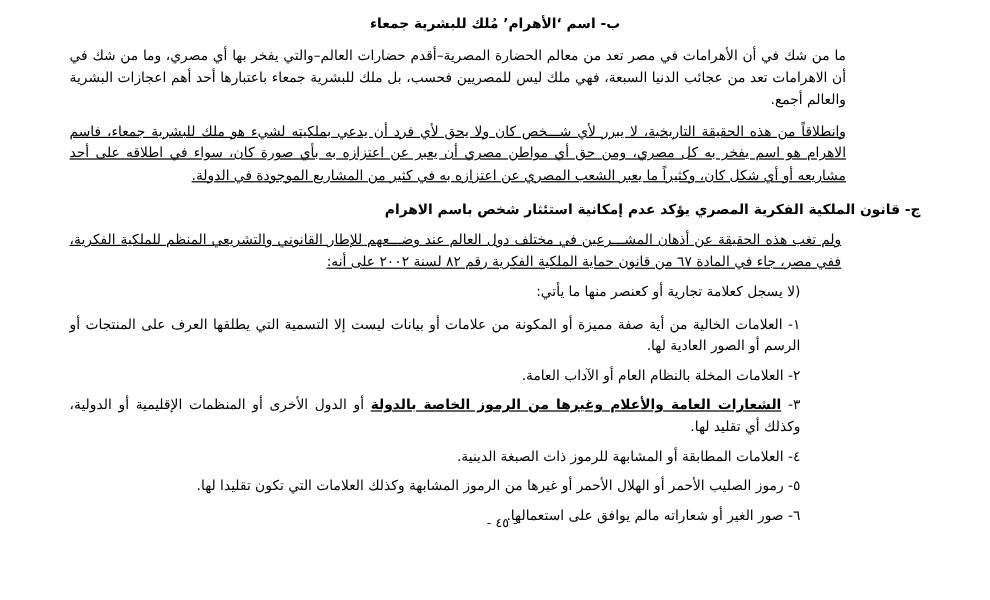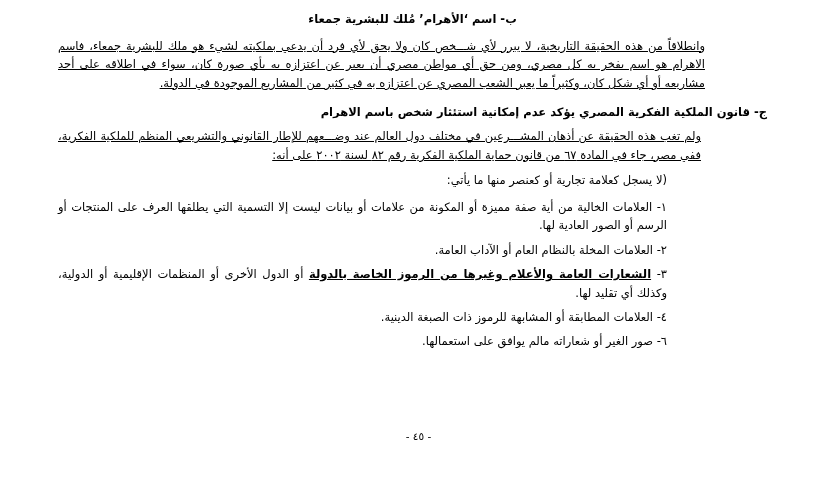--- a/index.html
+++ b/index.html
@@ -87,20 +87,21 @@
   }
 </style>
 </head>
 <body>
 
 <div class="page">
   <div class="doc">
 
     <div class="heading">ب-   اسم ‘الأهرام’ مُلك للبشرية جمعاء</div>
 
+    <p class="para">ما من شك في أن الأهرامات في مصر تعد من معالم الحضارة المصرية–أقدم حضارات العالم–والتي يفخر بها أي مصري، وما من شك في أن الاهرامات تعد من عجائب الدنيا السبعة، فهي ملك ليس للمصريين فحسب، بل ملك للبشرية جمعاء باعتبارها أحد أهم اعجازات البشرية والعالم أجمع.</p>
 
     <p class="para underline-block">وانطلاقاً من هذه الحقيقة التاريخية، لا يبرر لأي شـــخص كان ولا يحق لأي فرد أن يدعي بملكيته لشيء هو ملك للبشرية جمعاء، فاسم الاهرام هو اسم يفخر به كل مصري، ومن حق أي مواطن مصري أن يعبر عن اعتزازه به بأي صورة كان، سواء في اطلاقه على أحد مشاريعه أو أي شكل كان، وكثيراً ما يعبر الشعب المصري عن اعتزازه به في كثير من المشاريع الموجودة في الدولة.</p>
 
     <div class="heading-left">ج-   قانون الملكية الفكرية المصري يؤكد عدم إمكانية استئثار شخص باسم الاهرام</div>
 
     <p class="para indent-more">ولم تغب هذه الحقيقة عن أذهان المشـــرعين في مختلف دول العالم عند وضـــعهم للإطار القانوني والتشريعي المنظم للملكية الفكرية، ففي مصر، جاء في المادة ٦٧ من قانون حماية الملكية الفكرية رقم ٨٢ لسنة ٢٠٠٢ على أنه:</p>
 
     <div class="intro-line">(لا يسجل كعلامة تجارية أو كعنصر منها ما يأتي:</div>
 
     <ul class="list">
@@ -115,20 +116,24 @@
       <li>
         <span class="item-num">٣-</span>
         <span class="b u">الشعارات العامة والأعلام وغيرها من الرموز الخاصة بالدولة</span>
         <span> أو الدول الأخرى أو المنظمات الإقليمية أو الدولية، وكذلك أي تقليد لها.</span>
       </li>
       <li>
         <span class="item-num">٤-</span>
         <span>العلامات المطابقة أو المشابهة للرموز ذات الصبغة الدينية.</span>
       </li>
       <li>
+        <span class="item-num">٥-</span>
+        <span>رموز الصليب الأحمر أو الهلال الأحمر أو غيرها من الرموز المشابهة وكذلك العلامات التي تكون تقليدا لها.</span>
+      </li>
+      <li>
         <span class="item-num">٦-</span>
         <span>صور الغير أو شعاراته مالم يوافق على استعمالها.</span>
       </li>
     </ul>
 
   </div>
 
   <div class="pagenum">- ٤٥ -</div>
 </div>
 

